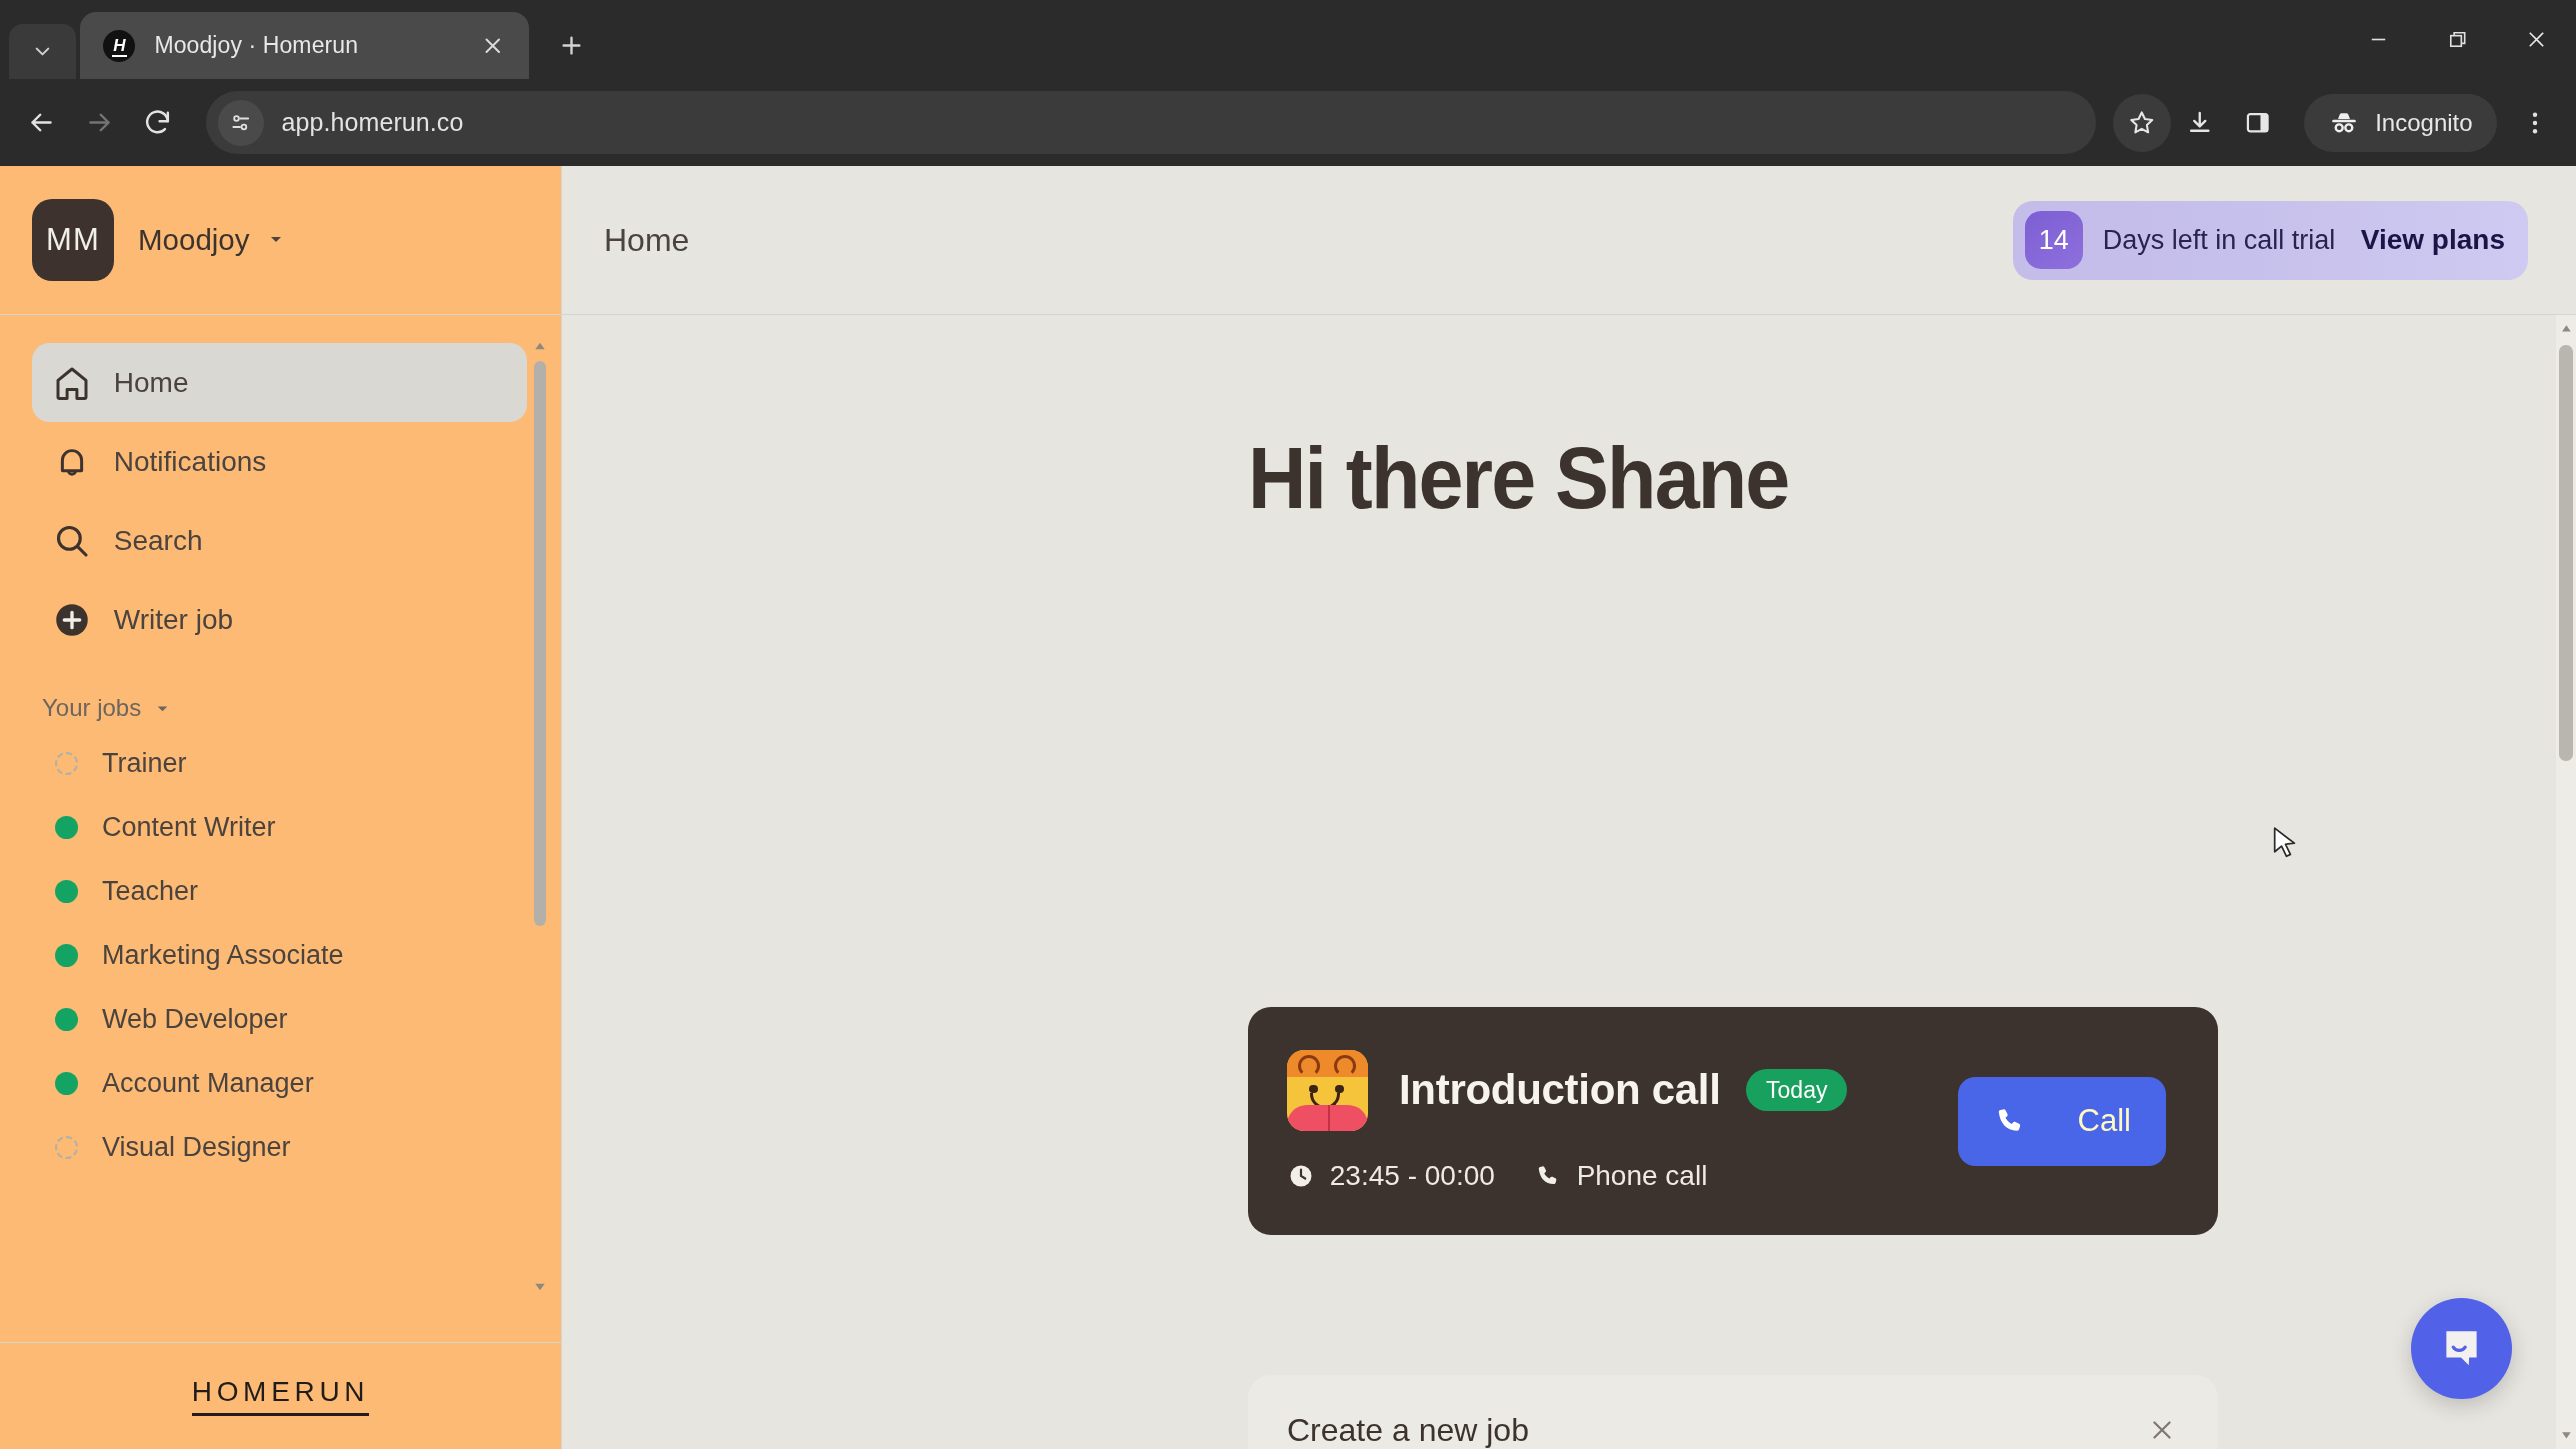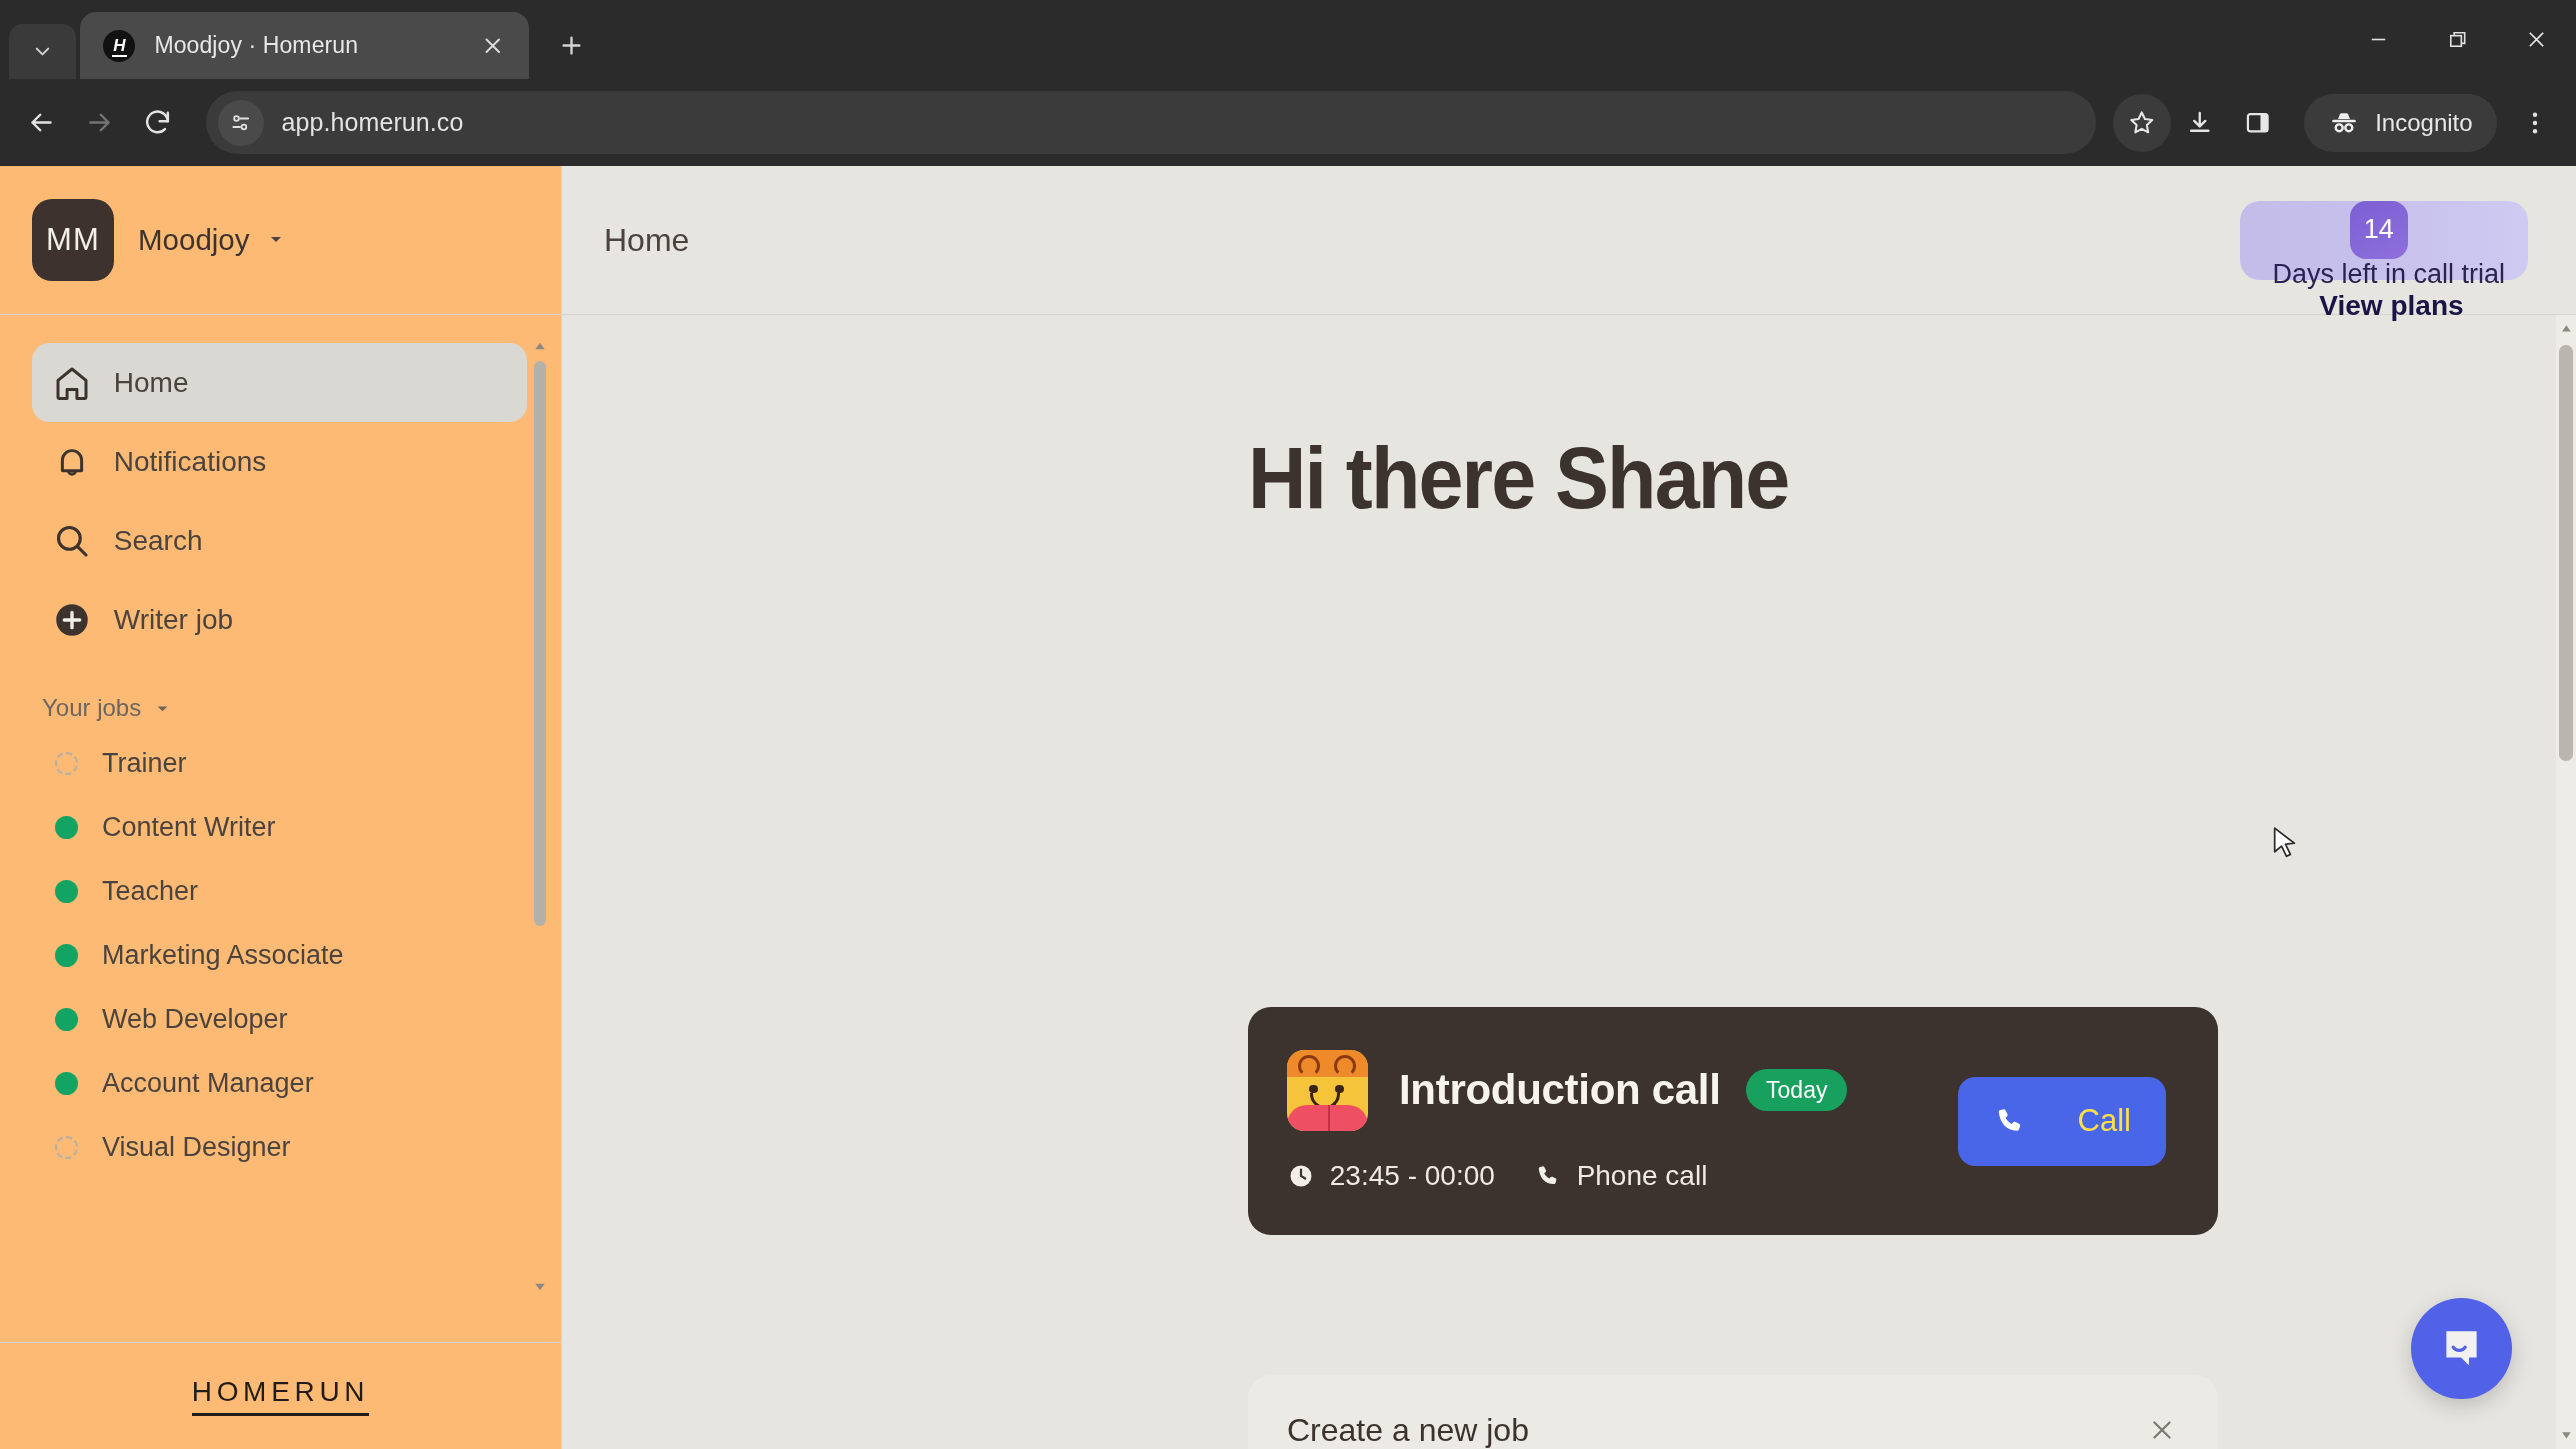--- a/index.html
+++ b/index.html
@@ -103,21 +103,20 @@
   .logo-rule { width:100%; height:3.4px; background:#211c19; margin-top:5.4px; }
 
   
   .main { flex:1; display:flex; flex-direction:column; background:#e6e5e0; position:relative; overflow:hidden; }
   .main-head { height:149px; flex:0 0 149px; display:flex; align-items:center; justify-content:space-between; padding:0 48px 0 42px; border-bottom:0.7px solid #d5d4ce; }
   .page-title { font-size:32px; color:#4a433e; }
 
   .trial {
     height:79px; border-radius:20px; display:flex; align-items:center; padding:0 23px 0 12px;
     background:linear-gradient(90deg,#c4bce9 0%,#c6c0ec 45%,#cfcaf1 100%);
-    flex-direction:column;
   }
   .trial-badge {
     width:58px; height:58px; border-radius:16px; flex:0 0 58px;
     background:linear-gradient(150deg,#7c5fd3 0%,#8f6fdd 100%);
     color:#fff; font-size:27px; display:flex; align-items:center; justify-content:center;
   }
   .trial-text { font-size:27px; color:#2a2352; margin-left:20px; }
   .trial-link { font-size:28px; color:#1b1446; font-weight:700; margin-left:25.5px; cursor:pointer; }
 
   .main-body { flex:1; overflow:hidden; position:relative; padding:0 0 0 0; }
@@ -143,21 +142,21 @@
   .ev-avatar .smile { position:absolute; left:23px; top:43px; width:29.5px; height:16px; border:3.4px solid #3b2415; border-top:none; border-radius:0 0 29.5px 29.5px; }
   .ev-avatar .collar { position:absolute; left:0; right:0; bottom:0; height:25.5px; background:#ef4f62; border-radius:20px 20px 0 0; }
   .ev-avatar .collar::after { content:""; position:absolute; left:50%; top:0; width:2.7px; height:100%; background:#c43145; }
   .ev-title { font-size:42px; color:#f7f4ee; font-weight:700; margin-left:31px; letter-spacing:-0.3px; }
   .badge-today { margin-left:25.5px; height:42px; padding:0 20px; border-radius:21px; background:#17a05e; color:#fff; font-size:23px; display:flex; align-items:center; }
   .ev-row2 { display:flex; align-items:center; margin:29.5px 0 0 0; }
   .ev-meta { display:flex; align-items:center; color:#efeae3; font-size:28px; }
   .ev-meta svg { width:28px; height:28px; margin-right:14.8px; }
   .ev-meta + .ev-meta { margin-left:39px; }
   .call-btn {
-    height:89px; padding:0 35px; border-radius:17.4px; background:#4a66e8; color:#fde047; font-size:31px;
+    height:89px; padding:0 35px; border-radius:17.4px; background:#4a66e8; color:#fef9c3; font-size:31px;
     display:flex; align-items:center; cursor:pointer; flex:0 0 auto;gap:32px;
   }
   .call-btn svg { width:34px; height:34px; margin-right:19px; }
 
   .new-job-panel {
     position:absolute; left:686px; top:1060px; width:970px; height:376px;
     background:#eceae5; border-radius:23px 23px 0 0; padding:31px 0 0 39px; overflow:hidden;
   }
   .njp-head { display:flex; align-items:center; justify-content:space-between; padding-right:32px; }
   .njp-title { font-size:32px; color:#3d332e; }

